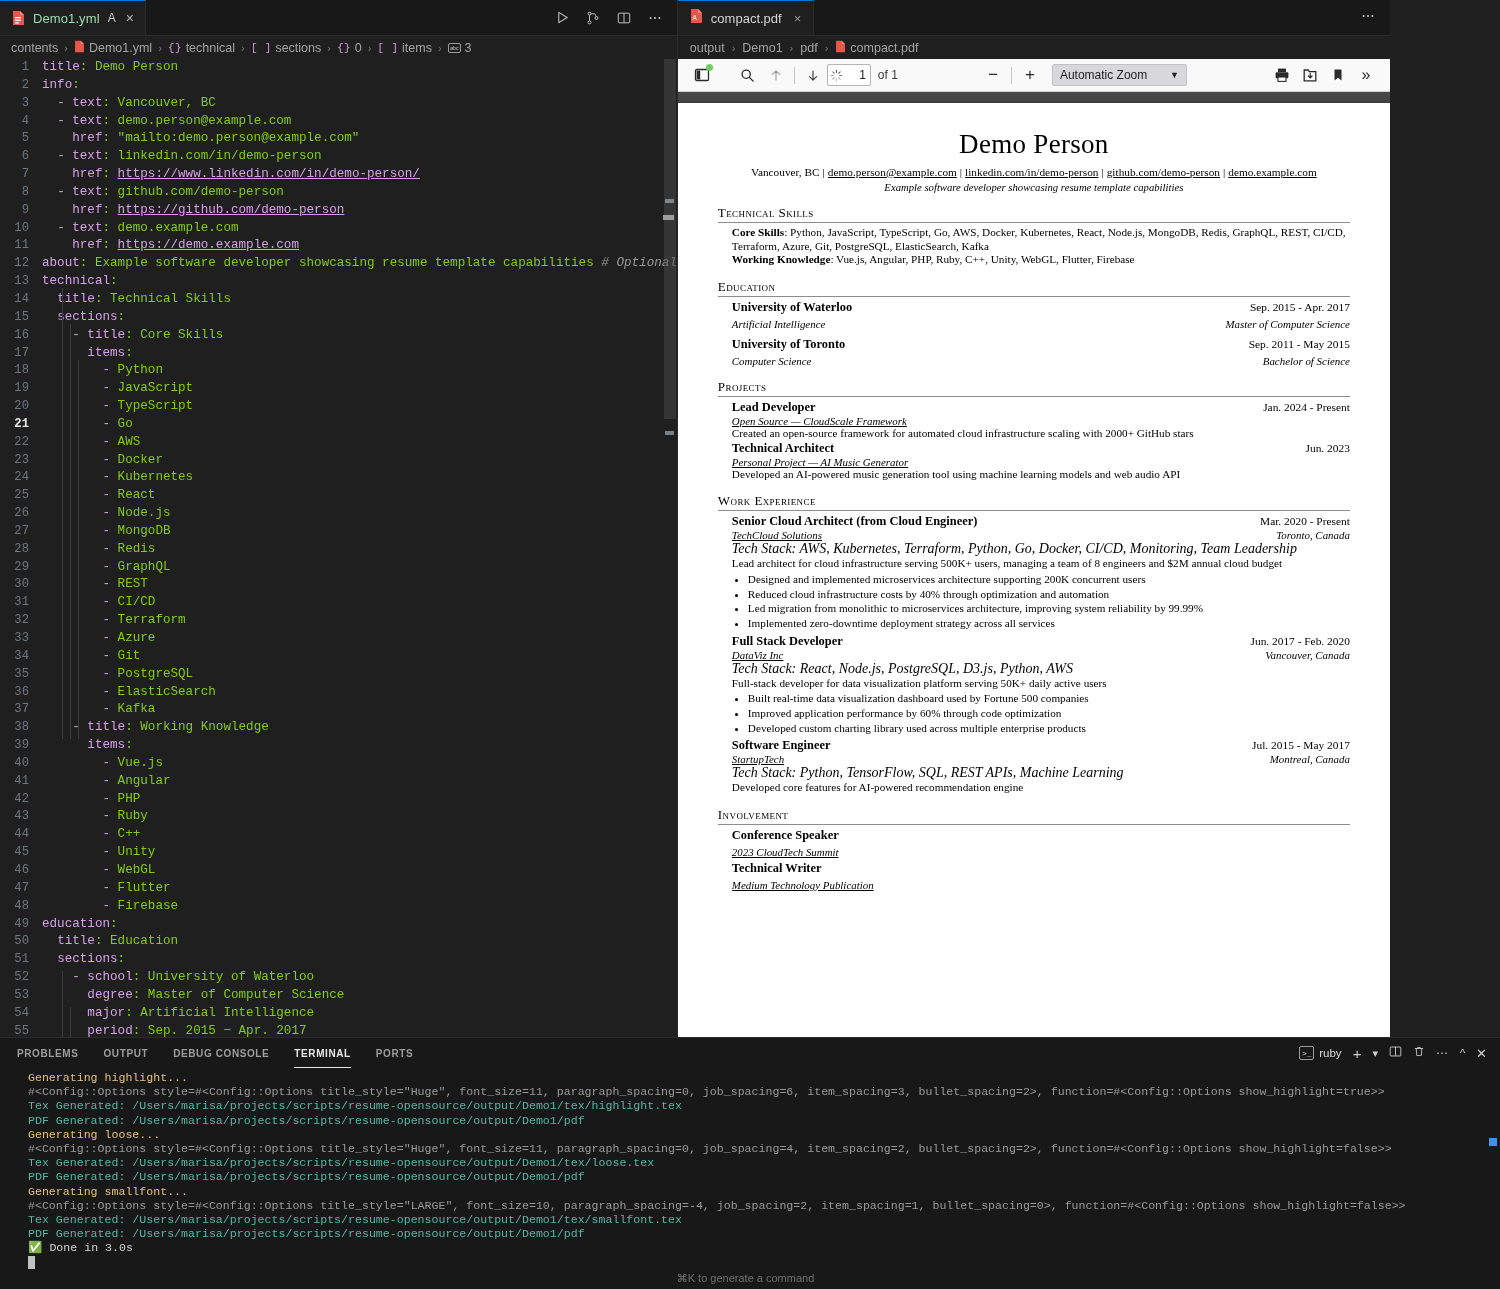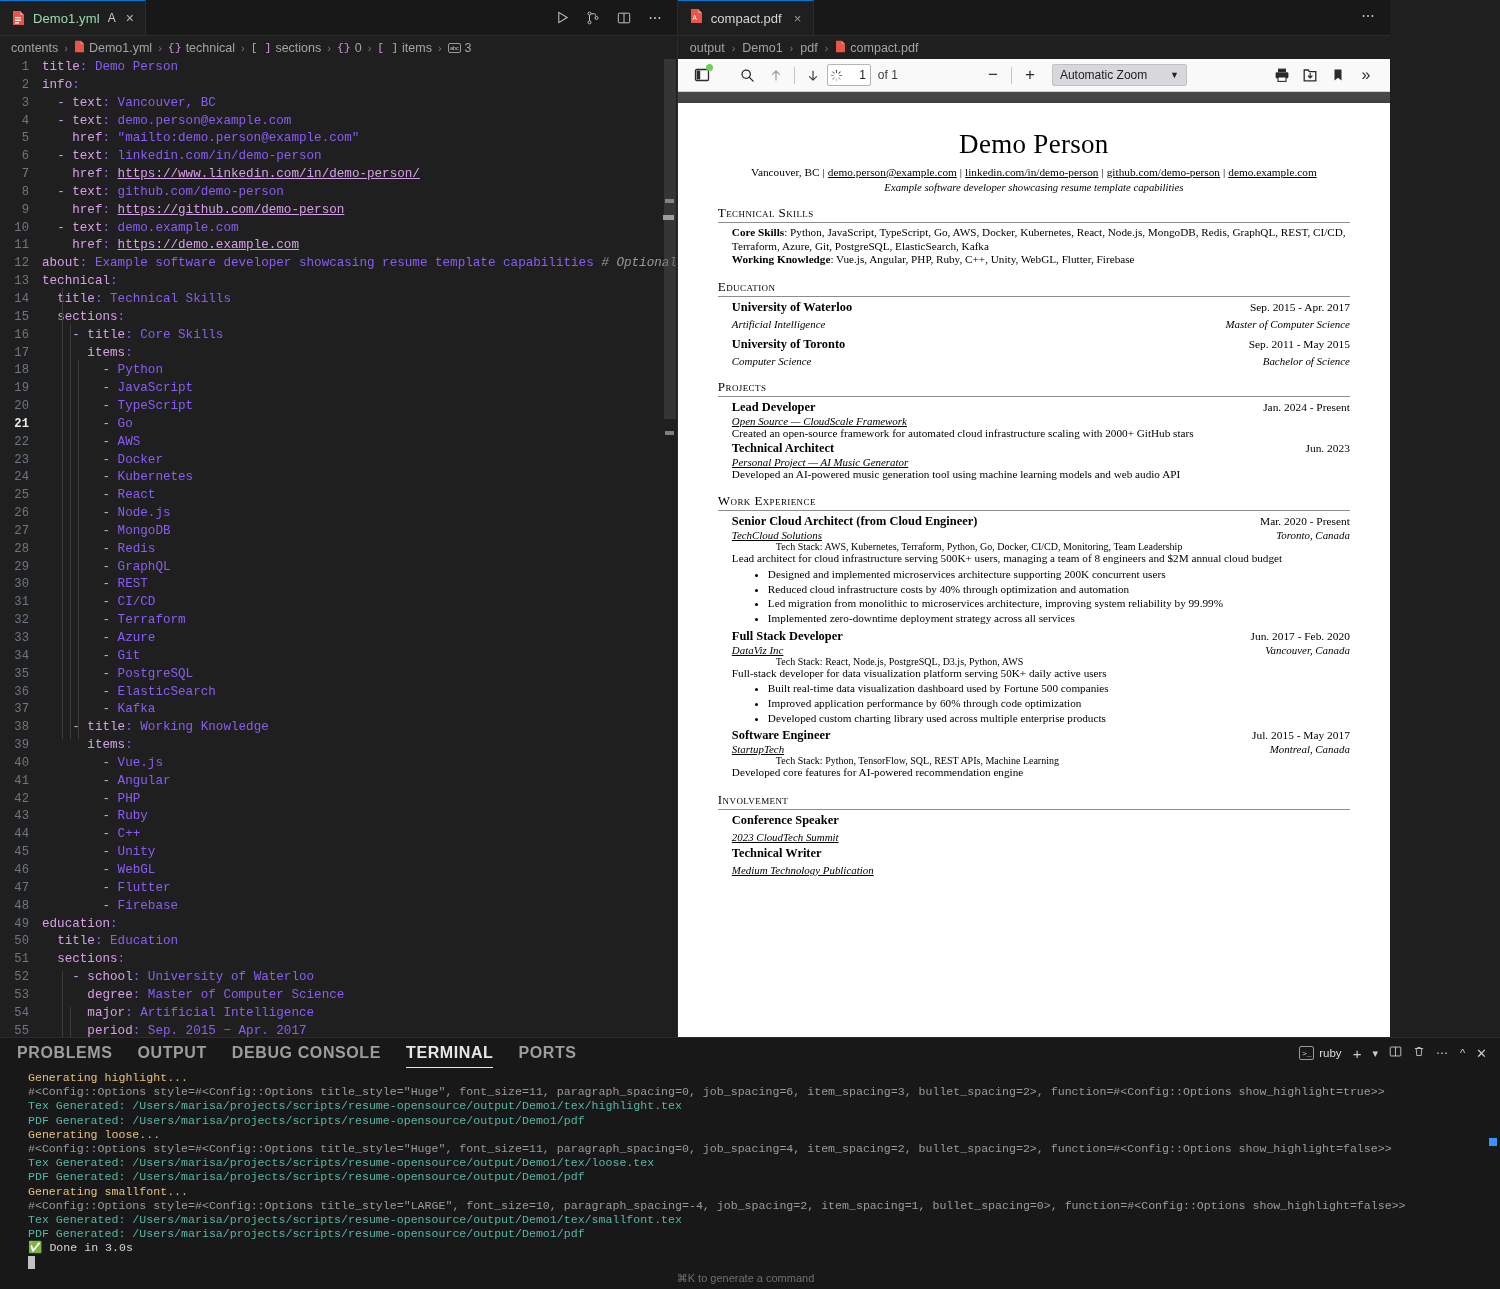--- a/index.html
+++ b/index.html
@@ -45,21 +45,21 @@
   .code {
     font-family: "Liberation Mono", "DejaVu Sans Mono", monospace;
     font-size: 12.6px; line-height: 17.85px; white-space: pre; position: relative;
   }
   .ln-row { display: flex; height: 17.85px; align-items: center; }
   .ln-row.active .ln { color: #e8e8e8; font-weight: bold; }
   .ln { width: 42px; text-align: right; padding-right: 13px; color: #6e7681; flex: 0 0 auto; font-size: 12.2px; }
   .ln-code { flex: 1; position: relative; }
 
   .k  { color: #d6a0e8; }      
-  .v  { color: #8b5cf6; }      
+  .v  { color: #84cc16; }      
   .d  { color: #d6a0e8; }      
   .cm { color: #9a9a9a; font-style: italic; }
   .lnk { color: #d6a0e8; text-decoration: underline; }
 
   .indent-guide { position: absolute; top: 0; width: 1px; background: #3b3b3b; }
   .editor-scrollbar { position: absolute; right: 0; top: 0; width: 14px; height: 100%; background: transparent; }
   .editor-scrollbar .thumb { position: absolute; left: 1px; width: 12px; background: #4f4f4f; opacity: .45; border-radius: 0; }
   .sb-mark { position: absolute; right: 3px; width: 9px; height: 4px; background: #9aa0a6; opacity: .75; }
   .fold-mark { position: absolute; right: 3px; width: 12px; height: 6px; background: #b0b0b0; opacity:.8; }
 
@@ -115,30 +115,30 @@
   .skillline { font-size: 11.2px; line-height: 13.6px; }
   .skillline b { font-weight: bold; font-family: Liberation Serif, serif; }
 
   .row2 { display: flex; justify-content: space-between; align-items: baseline; text-align: right; }
   .ent-title { font-weight: bold; font-size: 12.4px; }
   .ent-date { font-size: 11.4px; }
   .ent-sub { font-style: italic; font-size: 10.9px; }
   .ent-sub.u { text-decoration: underline; }
   .ent-loc { font-style: italic; font-size: 10.9px; }
   .ent-desc { font-size: 11.2px; line-height: 13.8px; }
-  .ent-stack { font-size: 10px; margin-left: 44px; }
-  .bullets { margin: 1px 0 0 36px; }
+  .ent-stack { font-style: italic; font-size: 14px; }
+  .bullets { margin: 1px 0 0 16px; }
   .bullets li { font-size: 11.2px; line-height: 14.6px; }
   .gap6 { height: 7px; }
   .gap3 { height: 3px; }
 
   
   .panel { height: 252px; background: #181818; border-top: 1px solid #2b2b2b; display: flex; flex-direction: column; position: relative; }
   .panel-tabs { height: 30px; display: flex; align-items: center; padding-left: 17px; gap: 25px; }
-  .ptab { font-size: 16px; color: #9d9d9d; letter-spacing: .6px; font-weight: bold; height: 30px; display: flex; align-items: center; position: relative; }
+  .ptab { font-size: 10px; color: #9d9d9d; letter-spacing: .6px; font-weight: bold; height: 30px; display: flex; align-items: center; position: relative; }
   .ptab.active { color: #e7e7e7; }
   .ptab.active::after { content: ""; position: absolute; bottom: 0; left: 0; right: 0; height: 1.5px; background: #e7e7e7; }
   .panel-actions { margin-left: auto; display: flex; align-items: center; gap: 11px; padding-right: 13px; color: #cccccc; font-size: 12px; }
   .term-chip { display: flex; align-items: center; gap: 5px; font-size: 11.5px; color: #dcdcdc; }
   .term-chip .tbox { width: 15px; height: 14px; border: 1px solid #9a9a9a; border-radius: 2px; font-size: 8px; color: #cfcfcf; display:flex; align-items:center; justify-content:center; font-family:"Liberation Mono",monospace; }
 
   .term-body { flex: 1; padding: 3px 0 0 17px; font-family: "Liberation Mono", "DejaVu Sans Mono", monospace; font-size: 11.6px; line-height: 14.2px; overflow: hidden; margin-left: 11px; }
   .t-yellow { color: #e5c07b; }
   .t-gray { color: #9a9a9a; }
   .t-green { color: #56b6a4; }

